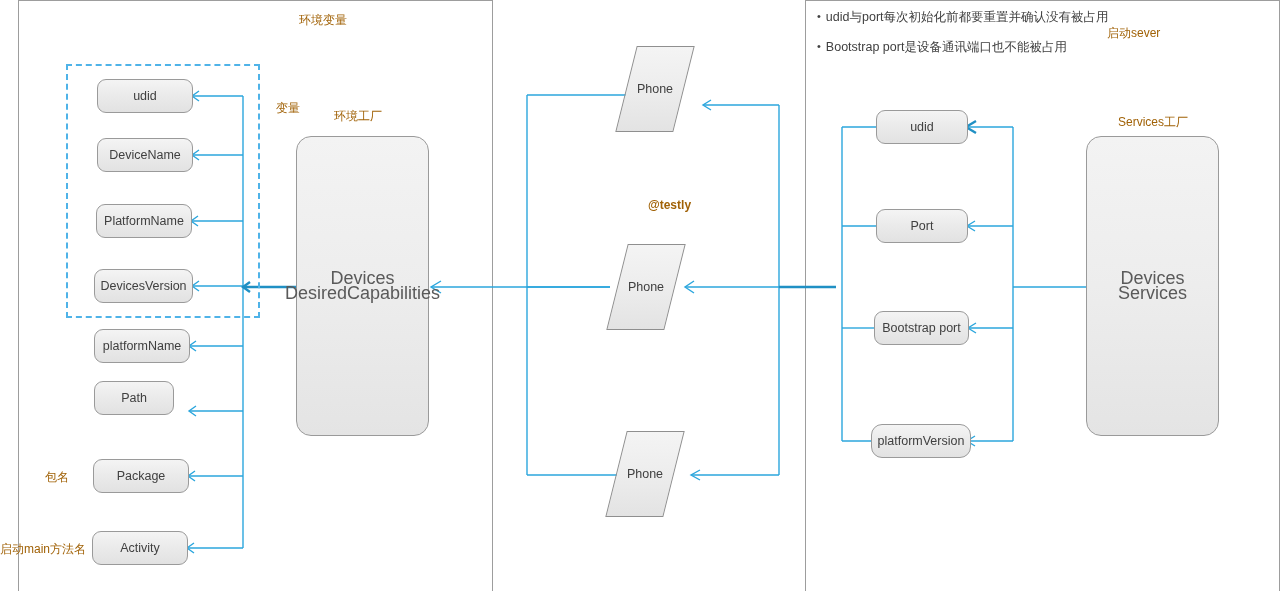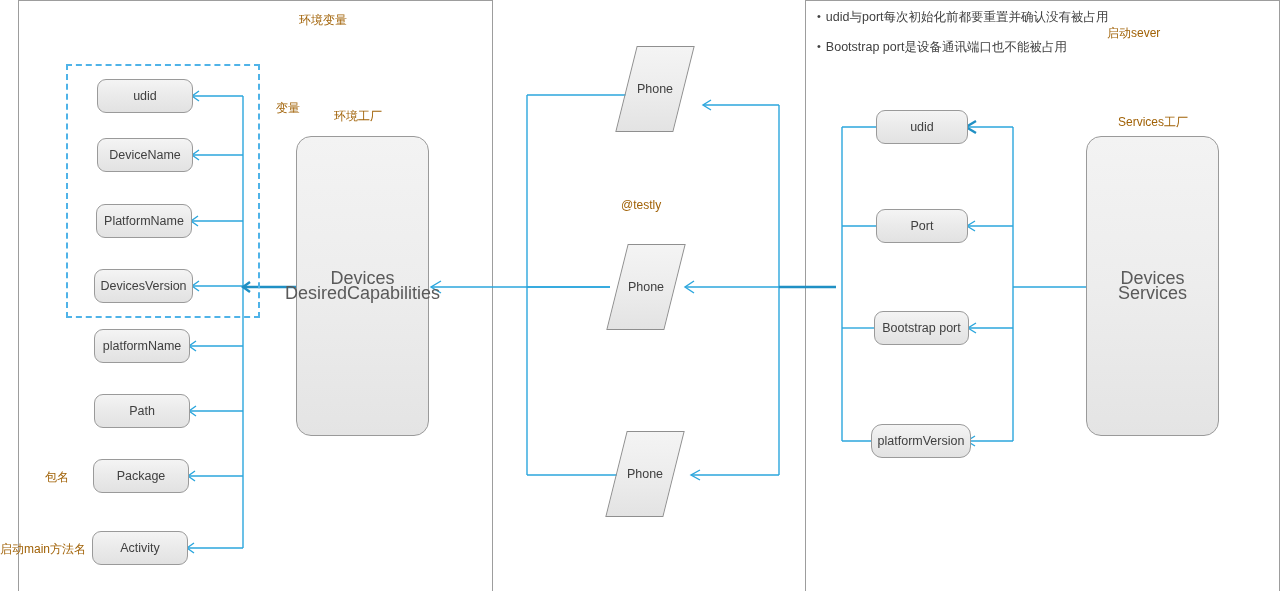--- a/index.html
+++ b/index.html
@@ -174,40 +174,40 @@
   <div class="caption" style="left:276px;top:100px;">变量</div>
   <div class="caption" style="left:334px;top:108px;">环境工厂</div>
 
   <div class="dashgroup" style="left:66px;top:64px;width:194px;height:254px;"></div>
 
   <div class="node" style="left:97px;top:79px;width:96px;height:34px;">udid</div>
   <div class="node" style="left:97px;top:138px;width:96px;height:34px;">DeviceName</div>
   <div class="node" style="left:96px;top:204px;width:96px;height:34px;">PlatformName</div>
   <div class="node" style="left:94px;top:269px;width:99px;height:34px;">DevicesVersion</div>
   <div class="node" style="left:94px;top:329px;width:96px;height:34px;">platformName</div>
-  <div class="node" style="left:94px;top:394px;width:96px;height:34px;">Path</div>
+  <div class="node" style="left:94px;top:381px;width:80px;height:34px;">Path</div>
   <div class="node" style="left:93px;top:459px;width:96px;height:34px;">Package</div>
   <div class="node" style="left:92px;top:531px;width:96px;height:34px;">Activity</div>
 
   <div class="caption" style="left:45px;top:469px;">包名</div>
   <div class="caption" style="left:0px;top:541px;">启动main方法名</div>
 
   <div class="bigbox" style="left:296px;top:136px;width:133px;height:300px;">Devices
 DesiredCapabilities</div>
 
   <div class="phone" style="left:626px;top:46px;"></div>
   <div class="phone-label" style="left:626px;top:46px;">Phone</div>
 
   <div class="phone" style="left:617px;top:244px;"></div>
   <div class="phone-label" style="left:617px;top:244px;">Phone</div>
 
   <div class="phone" style="left:616px;top:431px;"></div>
   <div class="phone-label" style="left:616px;top:431px;">Phone</div>
 
-  <div class="caption" style="left:621px;top:198px;">@testly</div>
+  <div class="caption" style="left:648px;top:198px;font-weight:bold;">@testly</div>
 
   <div class="note" style="left:817px;top:9px;">udid与port每次初始化前都要重置并确认没有被占用</div>
   <div class="note" style="left:817px;top:39px;">Bootstrap port是设备通讯端口也不能被占用</div>
 
   <div class="caption" style="left:1107px;top:25px;">启动sever</div>
   <div class="caption" style="left:1118px;top:114px;text-align:right;">Services工厂</div>
 
   <div class="node" style="left:876px;top:110px;width:92px;height:34px;">udid</div>
   <div class="node" style="left:876px;top:209px;width:92px;height:34px;">Port</div>
   <div class="node" style="left:874px;top:311px;width:95px;height:34px;">Bootstrap port</div>

